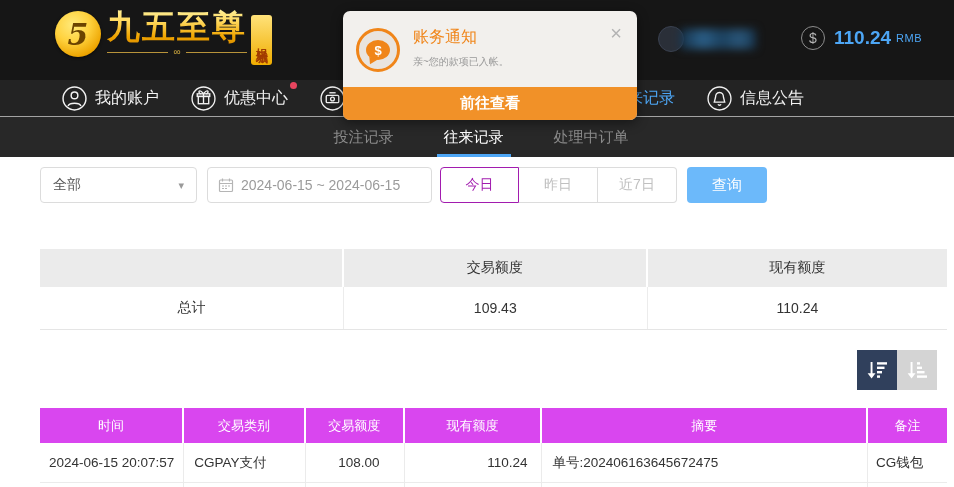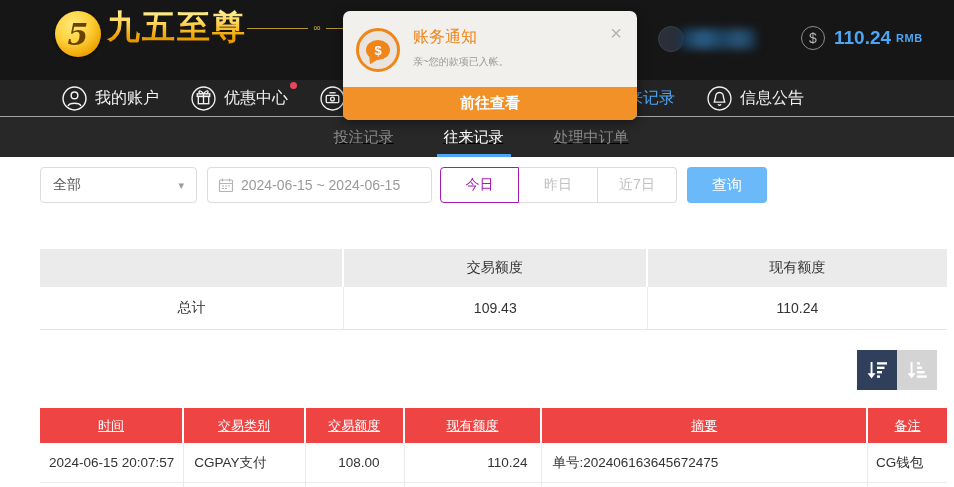--- a/index.html
+++ b/index.html
@@ -13,21 +13,21 @@
   
   .top-header { position:absolute; left:0; top:0; width:954px; height:80px; background:#161616; }
   .logo { position:absolute; left:55px; top:8px; display:flex; align-items:flex-start; }
   .logo-mark {
     width:46px; height:46px; border-radius:50%; margin-top:3px;
     background:radial-gradient(circle at 38% 30%, #ffe97a 0%, #ffd23e 40%, #eda400 75%, #c77f00 100%);
     display:flex; align-items:center; justify-content:center;
     font-family:"DejaVu Serif",serif; font-style:italic; font-weight:bold;
     font-size:30px; color:#6b4300; box-shadow:0 1px 3px rgba(0,0,0,.6);
   }
-  .logo-textwrap { margin-left:6px; display:flex; align-items:center; }
+  .logo-textwrap { margin-left:6px; display:flex; flex-direction:column; align-items:center; }
   .logo-name {
     font-size:33px; font-weight:bold; letter-spacing:2px; line-height:38px;
     background:linear-gradient(#fff3a0 0%, #ffd95e 35%, #f0a500 75%, #d98c00 100%);
     -webkit-background-clip:text; background-clip:text; -webkit-text-fill-color:transparent;
     color:#f2b90f; text-shadow:0 0 1px rgba(0,0,0,.0);
   }
   .logo-flourish { width:140px; display:flex; align-items:center; color:#c9a43d; font-size:10px; margin-top:2px; }
   .logo-flourish .fl-line { flex:1; height:0; border-top:1px solid #b8933a; }
   .logo-flourish .fl-orn { padding:0 5px; line-height:8px; }
   .logo-badge {
@@ -43,37 +43,37 @@
     width:76px; height:20px; margin-left:-4px; border-radius:3px;
     background:linear-gradient(90deg,#16324a 0%,#2b5e86 30%,#1c415f 55%,#2a5679 80%,#16324a 100%);
     filter:blur(4px);
   }
   .balance-area { position:absolute; left:801px; top:26px; display:flex; align-items:center; }
   .dollar-circle {
     width:24px; height:24px; border-radius:50%; border:1px solid #8d8d8d; color:#b5b5b5;
     font-size:14px; display:flex; align-items:center; justify-content:center;
   }
   .balance-amount { margin-left:9px; color:#4da6f5; font-size:19px; font-weight:bold; }
-  .balance-currency { margin-left:5px; color:#4da6f5; font-size:11px; font-weight:bold; letter-spacing:.5px; }
+  .balance-currency { margin-left:5px; color:#4da6f5; font-size:11px; font-weight:normal; letter-spacing:.5px; }
 
   
   .nav-bar {
     position:absolute; left:0; top:80px; width:954px; height:37px; background:#232323;
     border-bottom:1px solid #a3a3a3; display:flex; align-items:center; padding-left:62px; gap:32px;
   }
   .nav-item { display:flex; align-items:center; gap:8px; color:#f2f2f2; font-size:16px; position:relative; cursor:pointer; }
   .nav-item.active { color:#4da6f5; }
   .nav-item svg { display:block; }
   .nav-item .nicon { width:25px; height:25px; }
   .nav-dot { position:absolute; right:-9px; top:-4px; width:7px; height:7px; border-radius:50%; background:#e8455f; }
 
   
   .tab-strip {
     position:absolute; left:0; top:117px; width:954px; height:40px; background:#282828;
-    display:flex; justify-content:center; gap:44px; padding-left:8px;text-decoration:underline;
+    display:flex; justify-content:center; gap:44px; padding-left:8px;
   }
   .tab { position:relative; display:flex; align-items:center; font-size:15px; color:#8b8b8b; padding:0 3px; cursor:pointer; }
   .tab.active { color:#ffffff; }
   .tab.active::after { content:""; position:absolute; left:-4px; right:-4px; bottom:0; height:3px; background:#4da6f5; }
 
   
   .popup {
     position:absolute; left:343px; top:11px; width:294px; height:109px; border-radius:7px;
     background:#f2f0ed; box-shadow:0 3px 12px rgba(0,0,0,.45); z-index:30; overflow:hidden;
   }
@@ -134,21 +134,21 @@
   .sum-c1 { width:33.5%; } .sum-c2 { width:33.5%; } .sum-c3 { width:33%; }
 
   
   .sort-group { position:absolute; left:857px; top:350px; display:flex; }
   .sort-btn { width:40px; height:40px; display:flex; align-items:center; justify-content:center; cursor:pointer; }
   .sort-desc { background:#30405c; }
   .sort-asc { background:#d4d4d4; }
 
   
   .records-table { position:absolute; left:40px; top:408px; width:907px; }
-  .rec-head { display:flex; height:35px; background:#ef4444; color:#fff; font-size:13px;text-decoration:underline; }
+  .rec-head { display:flex; height:35px; background:#d946ef; color:#fff; font-size:13px; }
   .rec-head .cell { display:flex; align-items:center; justify-content:center; border-right:2px solid #fff; }
   .rec-head .cell:last-child { border-right:none; }
   .rec-row { display:flex; height:40px; background:#fff; border-bottom:1px solid #ebebeb; font-size:13.5px; color:#333; }
   .rec-row .cell { display:flex; align-items:center; border-right:1px solid #ebebeb; }
   .rec-row .cell:last-child { border-right:none; }
   .col-time { width:15.9%; justify-content:center; }
   .col-type { width:13.4%; padding-left:10px; }
   .col-amt  { width:10.9%; justify-content:flex-end; padding-right:24px; }
   .col-bal  { width:15.2%; justify-content:flex-end; padding-right:14px; }
   .col-sum  { width:35.9%; padding-left:10px; }

